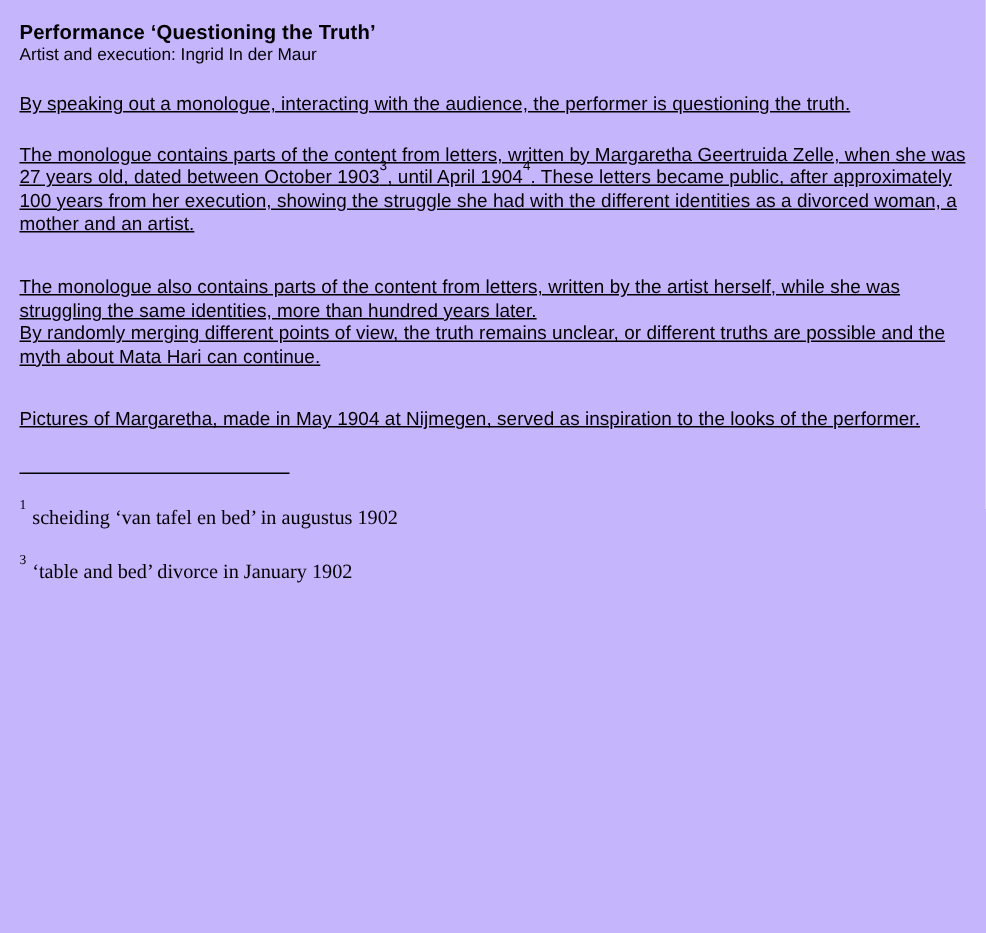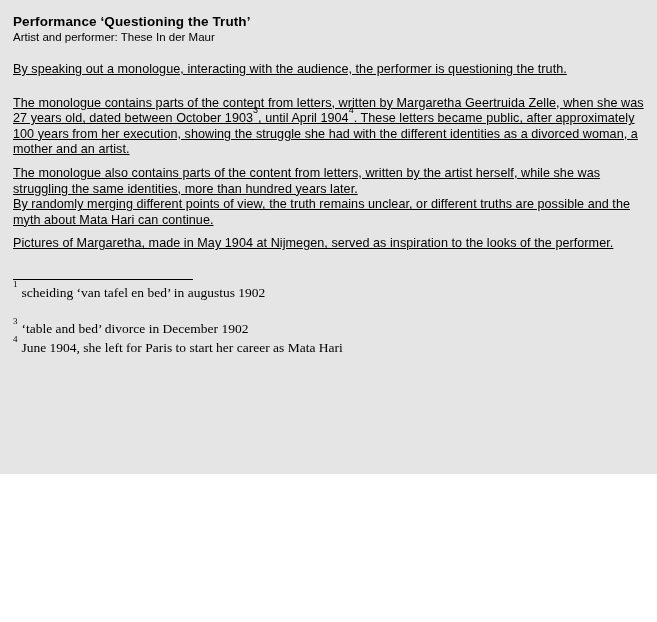--- a/index.html
+++ b/index.html
@@ -6,22 +6,22 @@
   html, body { background: #ffffff; }
   body {
     width: 657px;
     height: 622px;
     overflow: hidden;
     color: #000000;
     font-family: "Liberation Sans", "DejaVu Sans", sans-serif;
   }
   .page {
     width: 657px;
-    height: 474px;
-    background: #e5e5e5;
+    height: 622px;
+    background: #c4b5fd;
     padding: 13px 12px 16px 13px;
   }
   .doc-title {
     font-size: 13.5px;
     font-weight: bold;
     line-height: 17px;
     letter-spacing: 0.1px;
   }
   .doc-subtitle {
     font-size: 11.5px;
@@ -34,64 +34,61 @@
     max-width: 634px;
     letter-spacing: 0.05px;
     text-decoration: underline;
   }
   .para sup, .fn-marker {
     font-size: 9px;
     line-height: 0;
     position: relative;
     top: -4px;
   }
-  .para.extra-gap { margin-top: 8px; }
+  .para.extra-gap { margin-top: 26px; }
   .footnote-rule {
     margin-top: 27px;
     width: 180px;
     height: 0;
     border-top: 1px solid #000000;
   }
   .footnotes {
     font-family: "Liberation Serif", "DejaVu Serif", serif;
     font-size: 13.5px;
     line-height: 18.5px;
-    margin-top: 4px;
+    margin-top: 20px;
   }
   .footnote-group.second { margin-top: 18px; }
   .fn-marker { margin-right: 4px; }
 </style>
 </head>
 <body>
 
 <div class="page">
 
   <div>
     <div class="doc-title">Performance ‘Questioning the Truth’</div>
-    <div class="doc-subtitle">Artist and performer: These In der Maur</div>
+    <div class="doc-subtitle">Artist and execution: Ingrid In der Maur</div>
   </div>
 
   <div>
     <p class="para">By speaking out a monologue, interacting with the audience, the performer is questioning the truth.</p>
     <p class="para">The monologue contains parts of the content from letters, written by Margaretha Geertruida Zelle, when she was 27 years old, dated between October 1903<sup>3</sup>, until April 1904<sup>4</sup>. These letters became public, after approximately 100 years from her execution, showing the struggle she had with the different identities as a divorced woman, a mother and an artist.</p>
     <p class="para extra-gap">The monologue also contains parts of the content from letters, written by the artist herself, while she was struggling the same identities, more than hundred years later.<br>By randomly merging different points of view, the truth remains unclear, or different truths are possible and the myth about Mata Hari can continue.</p>
     <p class="para extra-gap">Pictures of Margaretha, made in May 1904 at Nijmegen, served as inspiration to the looks of the performer.</p>
   </div>
 
   <div class="footnote-rule"></div>
 
   <div class="footnotes">
     <div class="footnote-group">
       <div class="footnote">
         <sup class="fn-marker">1</sup><span class="fn-text">scheiding ‘van tafel en bed’ in augustus 1902</span>
       </div>
     </div>
     <div class="footnote-group second">
       <div class="footnote">
-        <sup class="fn-marker">3</sup><span class="fn-text">‘table and bed’ divorce in December 1902</span>
-      </div>
-      <div class="footnote">
-        <sup class="fn-marker">4</sup><span class="fn-text">June 1904, she left for Paris to start her career as Mata Hari</span>
+        <sup class="fn-marker">3</sup><span class="fn-text">‘table and bed’ divorce in January 1902</span>
       </div>
     </div>
   </div>
 
 </div>
 
 </body></html>

